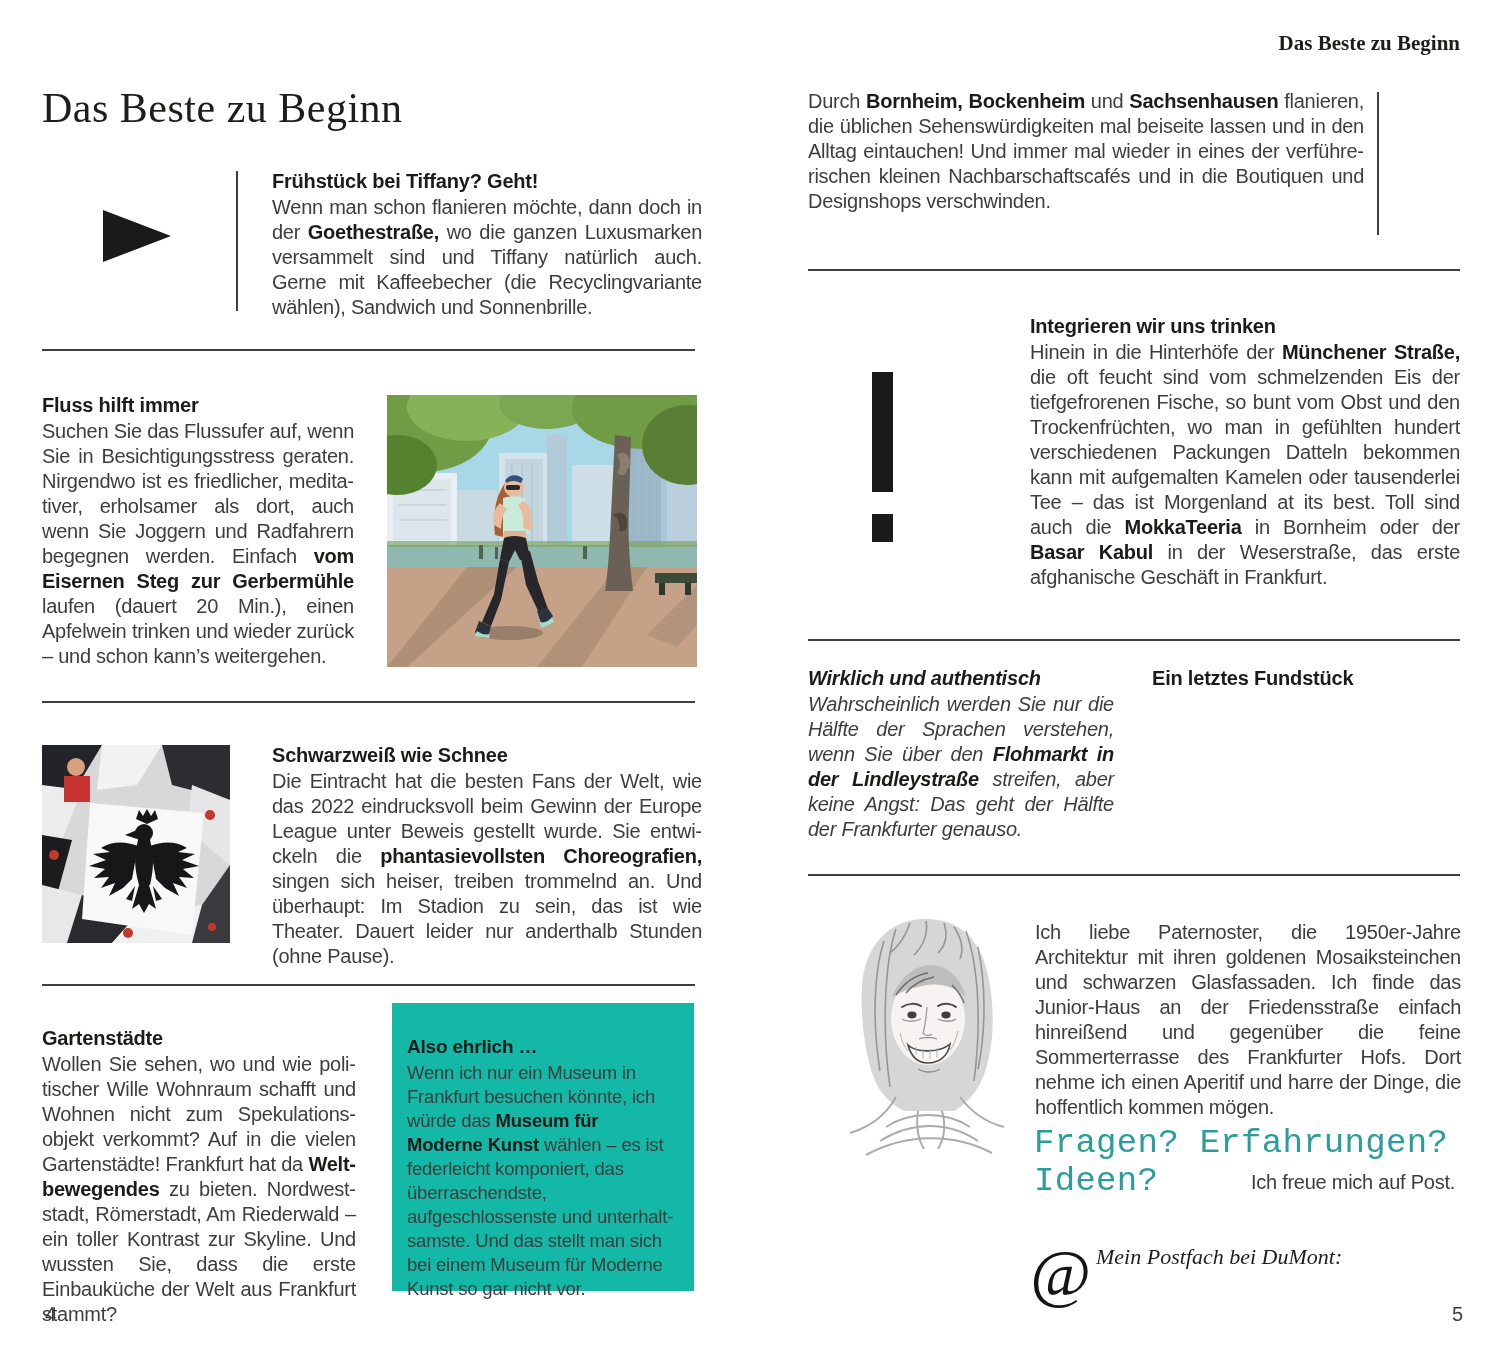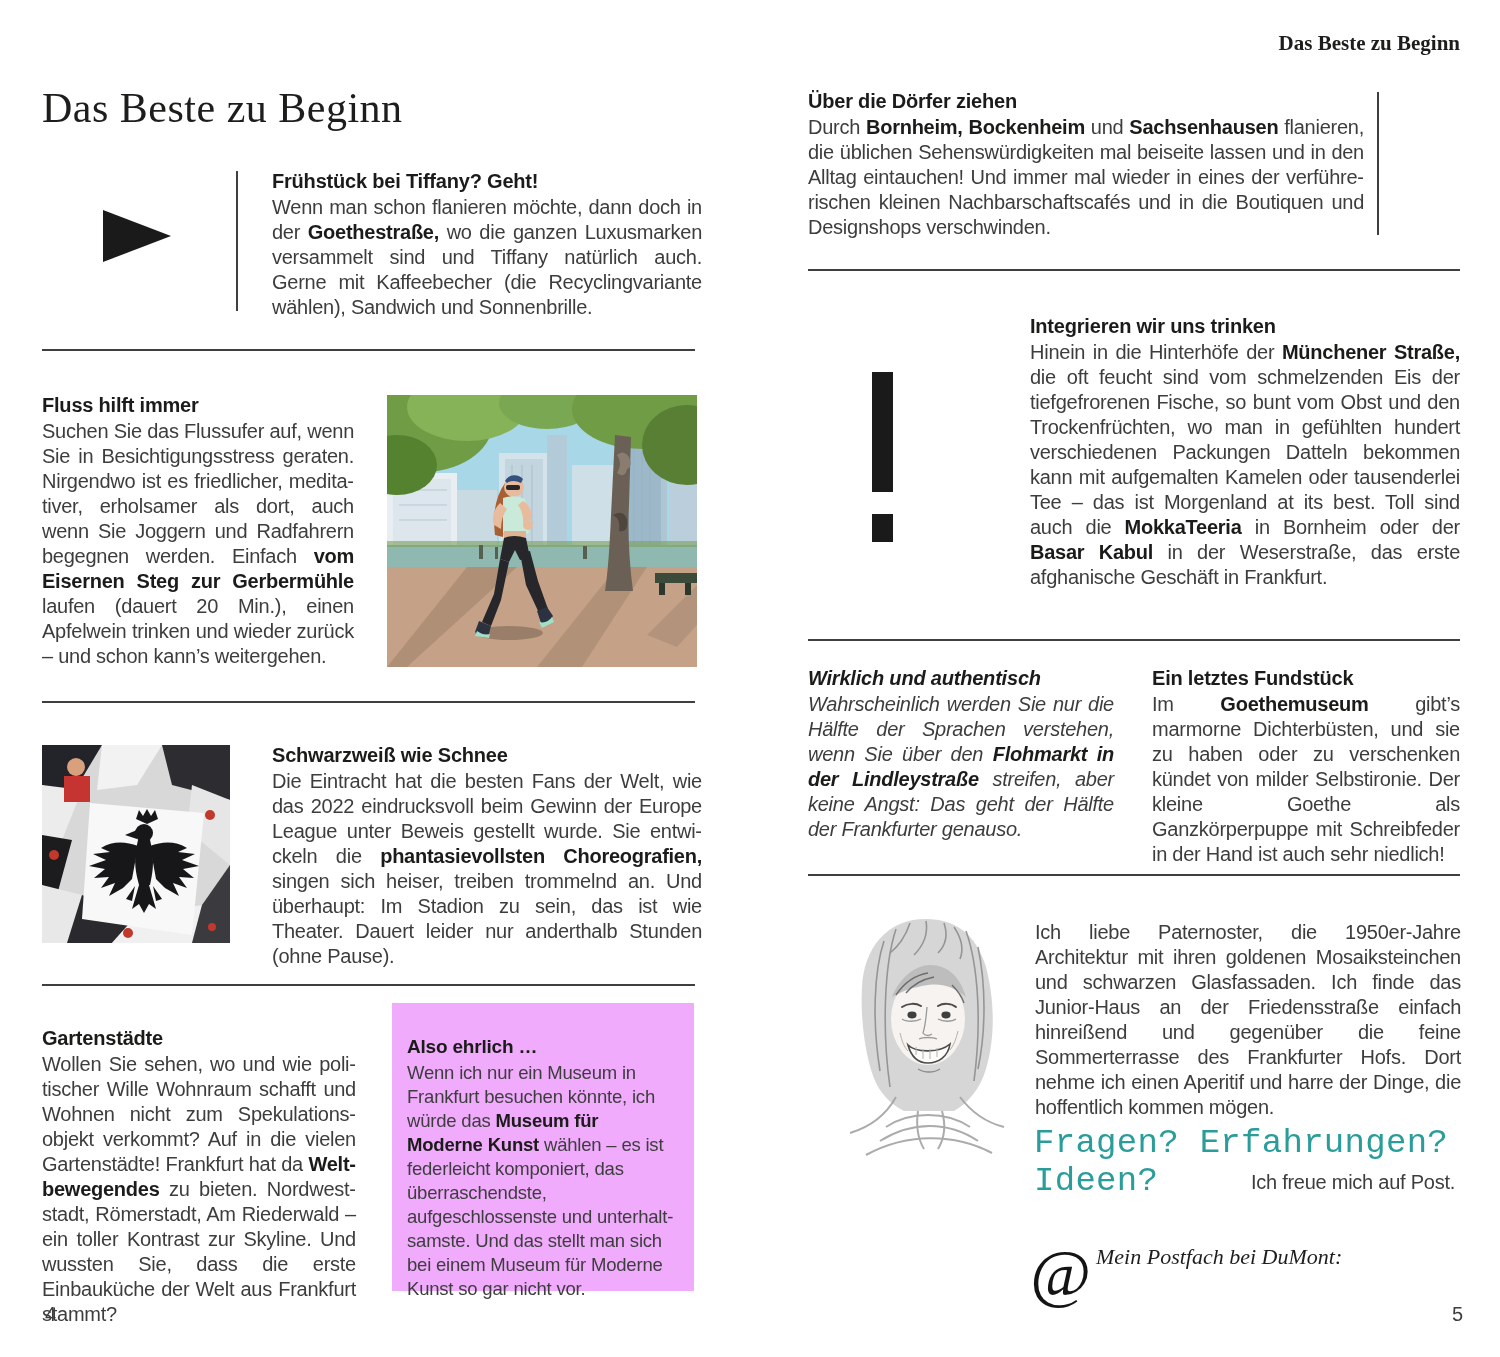--- a/index.html
+++ b/index.html
@@ -20,21 +20,21 @@
   .rule-h{height:2px;background:#3f3f3f;}
   .rule-v{width:2px;background:#3f3f3f;}
   .pagenum{font-size:20px;color:#3d3d3d;}
   
   .tri{width:0;height:0;border-left:68px solid #1a1a1a;
        border-top:26px solid transparent;border-bottom:26px solid transparent;}
   
   .excl-bar{width:21px;height:120px;background:#1a1a1a;}
   .excl-dot{width:21px;height:28px;background:#1a1a1a;}
   
-  .infobox{background:#f0abfc;box-sizing:border-box;padding:31px 16px 0 15px;}
+  .infobox{background:#14b8a6;box-sizing:border-box;padding:31px 16px 0 15px;}
   .infobox .sec-head{font-size:19px;margin-bottom:2px;}
   .boxtxt{font-size:18.5px;line-height:24px;letter-spacing:-.2px;color:#3d3d3d;
           text-align:left;hyphens:manual;}
   
   .teal-head{font-family:Liberation Mono, monospace;font-size:34px;
              color:#2a9d9a;font-weight:400;letter-spacing:.3px;}
   .post-line{font-family:"Liberation Serif","DejaVu Serif",serif;font-style:italic;
              font-size:22px;line-height:27px;color:#1d1d1b;}
   .at-glyph{font-family:"Liberation Serif","DejaVu Serif",serif;font-style:italic;
             font-size:66px;color:#141414;line-height:66px;}
@@ -182,21 +182,20 @@
 <div class="abs infobox" style="left:392px;top:1003px;width:302px;height:288px;">
   <p class="sec-head">Also ehrlich …</p>
   <div class="boxtxt"><span>Wenn ich nur ein Museum in Frankfurt besuchen könnte, ich würde das </span><b>Museum für Moderne Kunst</b><span> wählen – es ist federleicht komponiert, das überraschendste, aufgeschlossenste und unterhalt­samste. Und das stellt man sich bei einem Museum für Moderne Kunst so gar nicht vor.</span></div>
 </div>
 
 <div class="abs pagenum" style="left:45px;top:1303px;">4</div>
 
 <div class="abs page-header" style="right:40px;top:31px;">Das Beste zu Beginn</div>
 
 <div class="abs" style="left:808px;top:89px;width:556px;">
-  <p class="sec-head">Über die Dörfer ziehen</p>
   <div class="btxt"><span>Durch </span><b>Bornheim, Bockenheim</b><span> und </span><b>Sachsenhausen</b><span> flanieren, die üblichen Sehenswürdigkeiten mal beiseite lassen und in den Alltag eintauchen! Und immer mal wieder in eines der verführe­rischen kleinen Nachbarschaftscafés und in die Boutiquen und Designshops verschwinden.</span></div>
 </div>
 <div class="abs rule-v" style="left:1377px;top:92px;height:143px;"></div>
 
 <div class="abs rule-h" style="left:808px;top:269px;width:652px;"></div>
 
 <div class="abs excl-bar" style="left:872px;top:372px;"></div>
 <div class="abs excl-dot" style="left:872px;top:514px;"></div>
 <div class="abs" style="left:1030px;top:314px;width:430px;">
   <p class="sec-head">Integrieren wir uns trinken</p>
@@ -205,21 +204,20 @@
 
 <div class="abs rule-h" style="left:808px;top:639px;width:652px;"></div>
 
 <div class="abs" style="left:808px;top:666px;width:306px;font-style:italic;">
   <p class="sec-head">Wirklich und authentisch</p>
   <div class="btxt"><span>Wahrscheinlich werden Sie nur die Hälfte der Sprachen verstehen, wenn Sie über den </span><b>Flohmarkt in der Lindleystraße</b><span> streifen, aber kei­ne Angst: Das geht der Hälfte der Frankfurter genauso.</span></div>
 </div>
 
 <div class="abs" style="left:1152px;top:666px;width:308px;">
   <p class="sec-head">Ein letztes Fundstück</p>
-  <div class="btxt"><span>Im </span><b>Goethemuseum</b><span> gibt’s marmorne Dichterbüsten, und sie zu haben oder zu verschenken kündet von milder Selbstironie. Der kleine Goethe als Ganzkörperpuppe mit Schreibfeder in der Hand ist auch sehr niedlich!</span></div>
 </div>
 
 <div class="abs rule-h" style="left:808px;top:874px;width:652px;"></div>
 
 <div class="abs" style="left:826px;top:901px;width:202px;height:264px;">
   <svg width="202" height="264" viewBox="0 0 202 264">
     <path d="M100,18 C60,18 38,48 36,86 C34,120 40,160 50,182 C58,198 70,206 78,210
              L128,210 C142,202 154,188 160,168 C170,134 168,96 160,66 C150,32 128,18 100,18 Z" fill="#cfcfcf" opacity=".85"></path>
     <g stroke="#8f8f8f" stroke-width="1.6" fill="none" opacity=".9">
       <path d="M58,40 C48,70 46,120 54,170"></path>

